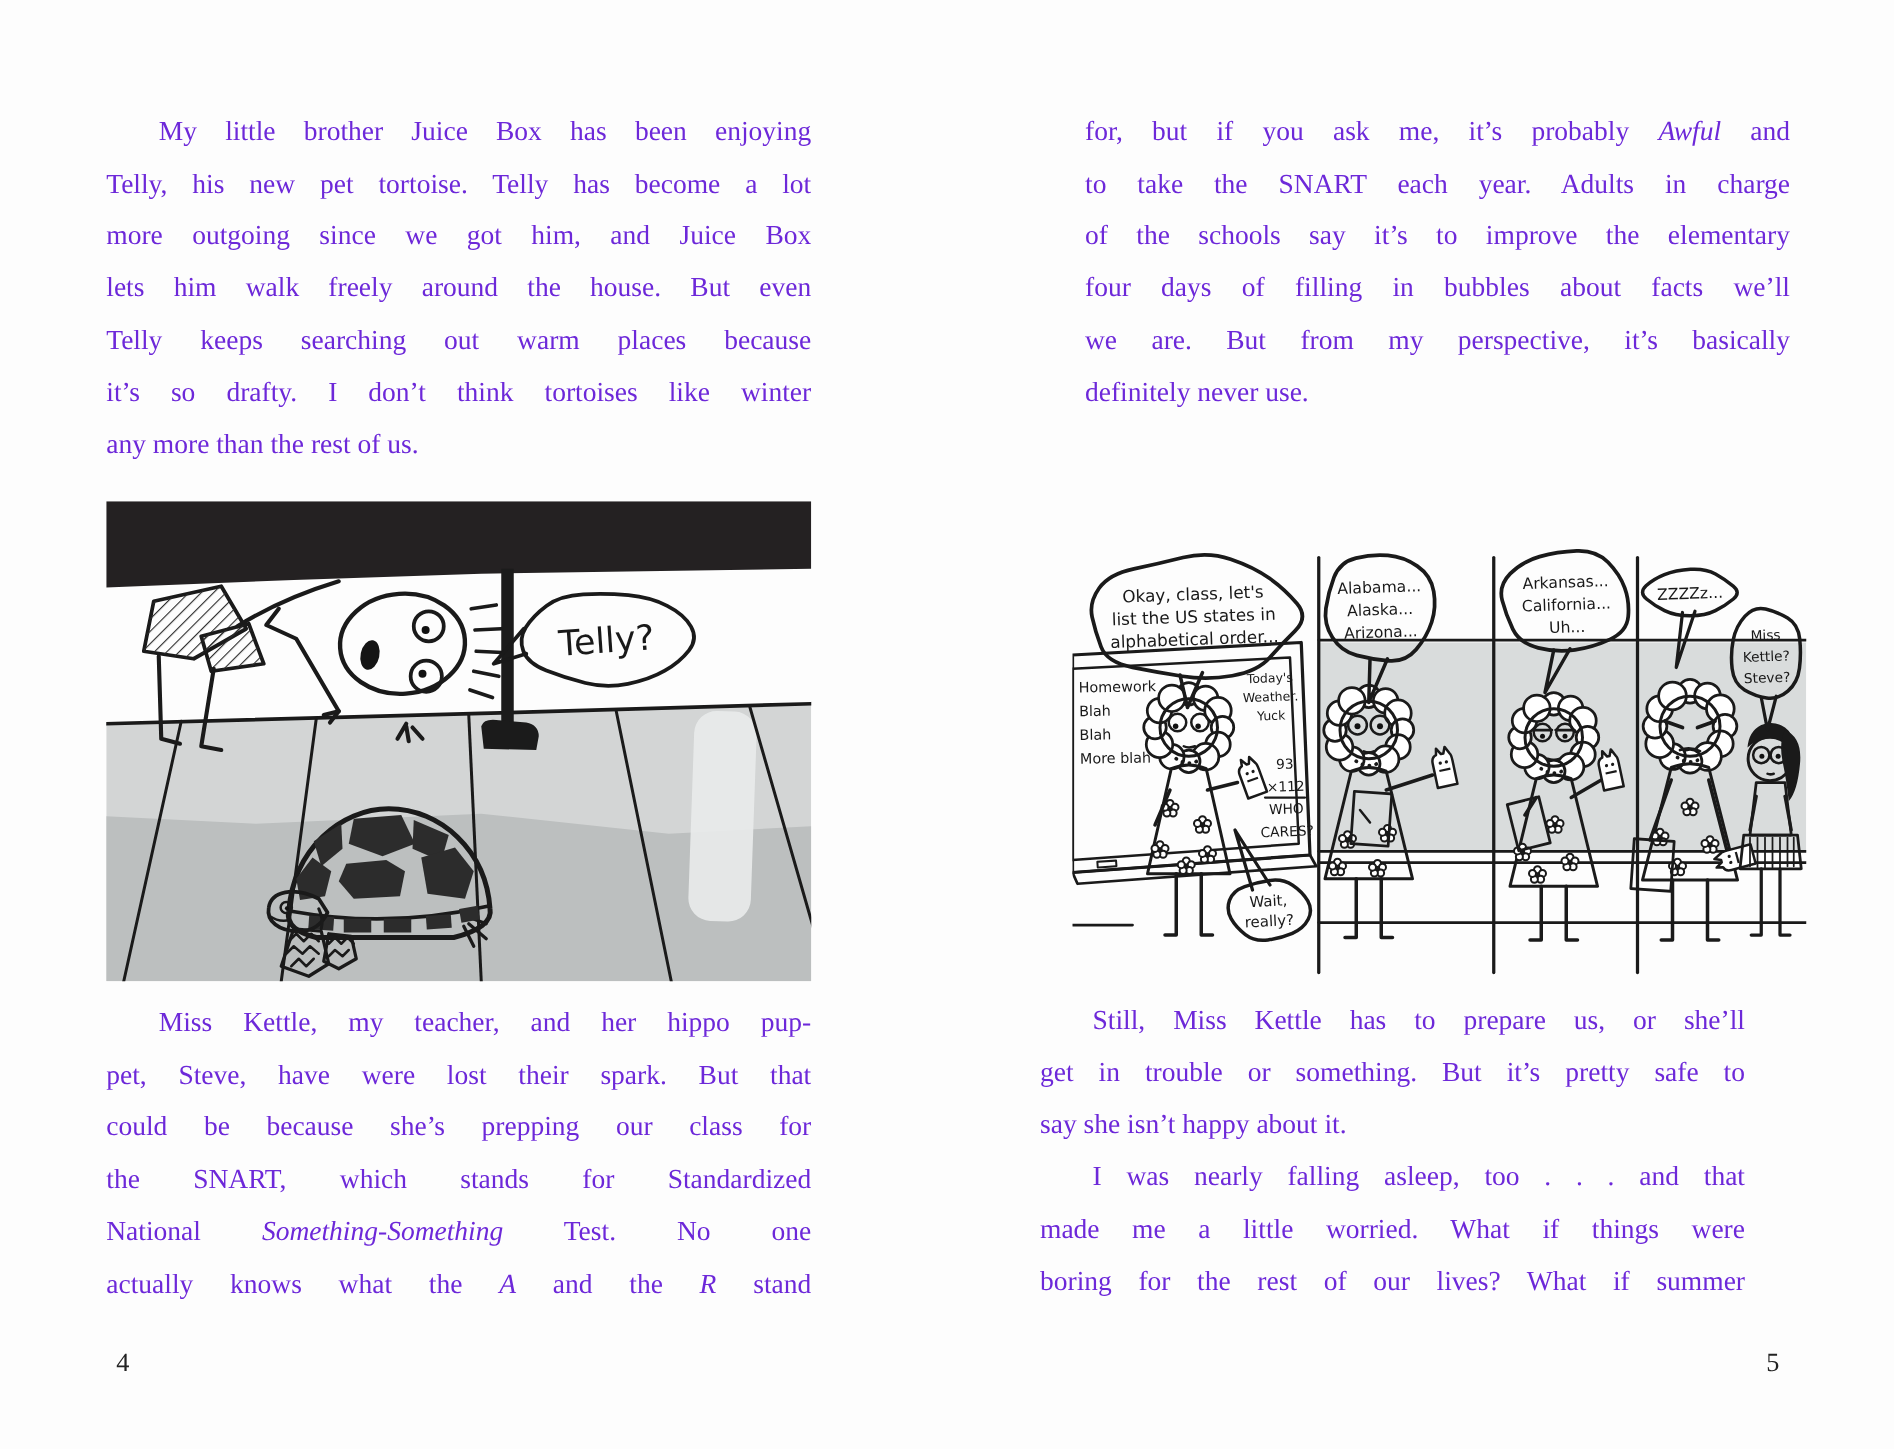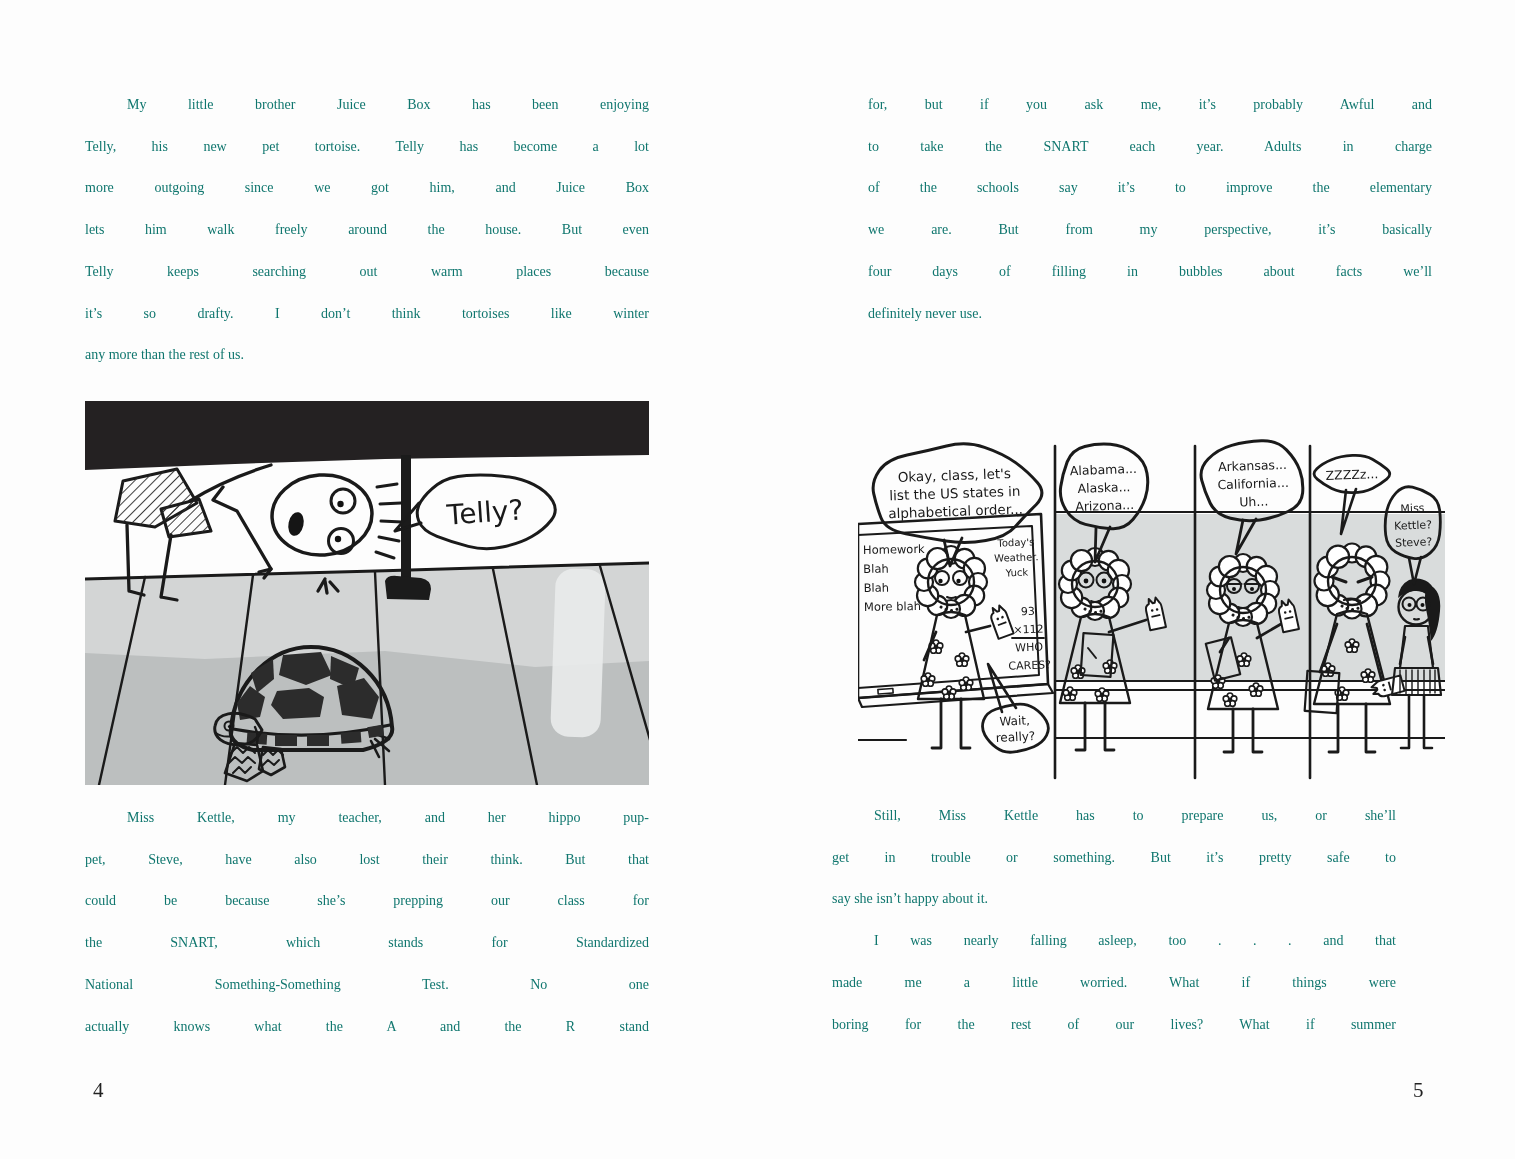--- a/index.html
+++ b/index.html
@@ -1,22 +1,22 @@
 <!DOCTYPE html>
 <html><head>
 <meta charset="utf-8">
 <style>
   html,body{margin:0;padding:0}
   body{width:1515px;height:1159px;background:#fdfdfd;position:relative;overflow:hidden;
        font-family:"Liberation Serif",serif;color:#1e1e1e}
   .col{position:absolute}
-  .line{font-size:14px;line-height:41.7px;text-align:justify;text-align-last:justify;color:#0f766e}
+  .line{font-size:22px;line-height:41.7px;text-align:justify;text-align-last:justify;color:#6d28d9}
   .line.end{text-align-last:left}
   .line.first{text-indent:42px}
-  .it{}
+  .it{font-style:italic}
   .pagenum{position:absolute;font-size:21px;color:#222}
   svg{position:absolute;display:block}
   .hw{font-family:"DejaVu Sans",sans-serif;fill:#191919}
   .ink{stroke:#1a1a1a;fill:none;stroke-linecap:round;stroke-linejoin:round}
 </style>
 </head>
 <body>
 
 <div class="col" style="left:85px;top:84px;width:564px">
     <div class="line first"><span>My little brother Juice Box has been enjoying</span></div>
@@ -121,35 +121,35 @@
       <path d="M22,102 L44,104 L50,130 L34,140 L12,132 Z" fill="#b7bcbc" class="ink" stroke-width="2.6"></path>
       <path d="M18,112 l6,-6 6,6 6,-6 6,6 M16,122 l6,-6 7,6 6,-6 7,6 M20,132 l6,-6 6,6 6,-6" class="ink" stroke-width="2"></path>
       <path d="M50,106 L68,108 L72,126 L58,134 L46,128 Z" fill="#b7bcbc" class="ink" stroke-width="2.6"></path>
       <path d="M50,114 l5,-5 5,5 5,-5 5,5 M50,124 l5,-5 6,5 5,-5" class="ink" stroke-width="2"></path>
     </g>
   </g>
 </svg>
 
 <div class="col" style="left:85px;top:797px;width:564px">
     <div class="line first"><span>Miss Kettle, my teacher, and her hippo pup-</span></div>
-    <div class="line"><span>pet, Steve, have also lost their think. But that</span></div>
+    <div class="line"><span>pet, Steve, have were lost their spark. But that</span></div>
     <div class="line"><span>could be because she’s prepping our class for</span></div>
     <div class="line"><span>the SNART, which stands for Standardized</span></div>
     <div class="line"><span>National </span><span class="it">Something-Something</span><span> Test. No one</span></div>
     <div class="line"><span>actually knows what the </span><span class="it">A</span><span> and the </span><span class="it">R</span><span> stand</span></div>
   </div>
 
 <div class="pagenum" style="left:93px;top:1078px">4</div>
 
 <div class="col" style="left:868px;top:84px;width:564px">
     <div class="line"><span>for, but if you ask me, it’s probably </span><span class="it">Awful</span><span> and</span></div>
     <div class="line"><span>to take the SNART each year. Adults in charge</span></div>
     <div class="line"><span>of the schools say it’s to improve the elementary</span></div>
+    <div class="line"><span>four days of filling in bubbles about facts we’ll</span></div>
     <div class="line"><span>we are. But from my perspective, it’s basically</span></div>
-    <div class="line"><span>four days of filling in bubbles about facts we’ll</span></div>
     <div class="line end"><span>definitely never use.</span></div>
   </div>
 
 <svg style="left:858px;top:432px" width="587" height="348" viewBox="0 0 587 348">
   <defs>
     <g id="fl">
       <g fill="#fff" stroke="#1a1a1a" stroke-width="1.6">
         <circle r="2.8" cx="0" cy="-4.2"></circle>
           <circle r="2.8" cx="4" cy="-1.3"></circle>
           <circle r="2.8" cx="2.5" cy="3.4"></circle>

